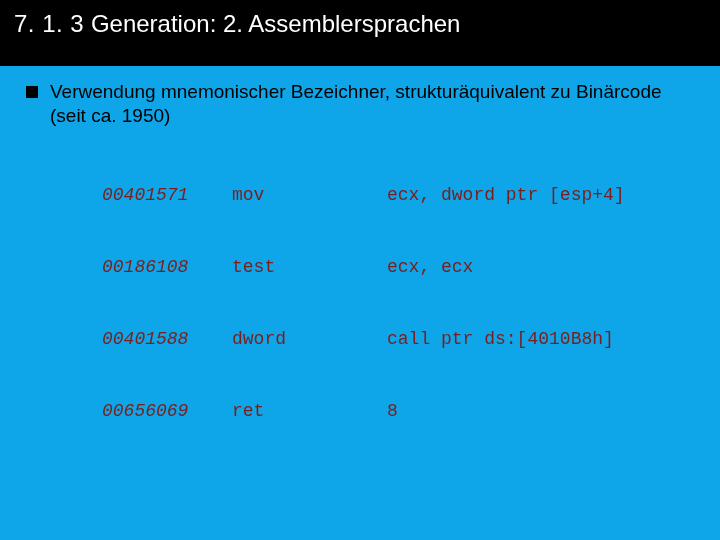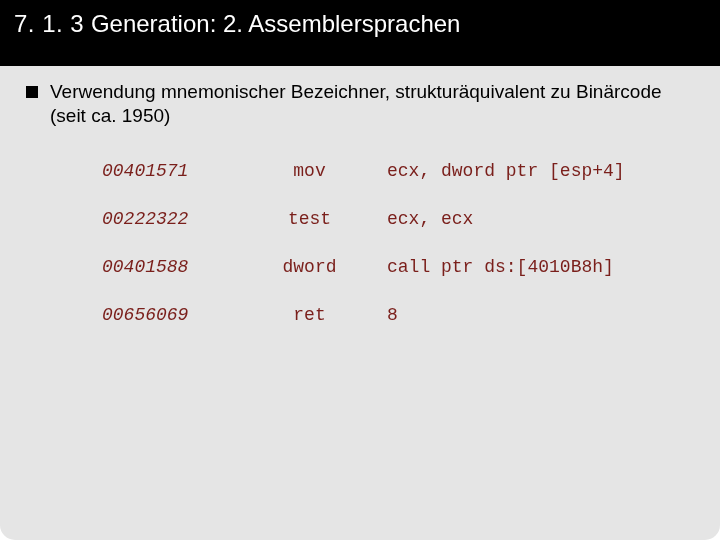--- a/index.html
+++ b/index.html
@@ -1,17 +1,17 @@
 <!DOCTYPE html>
 <html><head>
 <meta charset="utf-8">
 <style>
   * { margin: 0; padding: 0; box-sizing: border-box; }
   html, body { width: 720px; height: 540px; background: #fff; font-family: Arial, Helvetica, sans-serif; }
-  .slide { width: 720px; height: 540px; background: #e5e5e5; position: relative; border-radius: 15px; }
+  .slide { width: 720px; height: 540px; background: #0ea5e9; position: relative; }
   .title-bar {
     background: #000;
     color: #fff;
     padding: 10px 14px 28px 14px;
     font-size: 24px;
   }
   .title-bar .sec { letter-spacing: 0.5px; }
   .content {
     padding: 14px 20px 0 20px;
   }
@@ -35,41 +35,41 @@
   }
   .code-block {
     font-family: "Courier New", Courier, monospace;
     font-size: 18px;
     color: #7a1f1b;
     margin: 6px 0 2px 52px;
     line-height: 1.34;
     white-space: pre;
   }
   .c-addr  { display: inline-block; width: 130px; font-style: italic; }
-  .c-op    { display: inline-block; width: 155px; text-align: center; }
-  .c-args  { display: inline-block; }
+  .c-op    { display: inline-block; width: 155px; }
+  .c-args  { display: inline-block; margin-top: 24px; }
 </style>
 </head>
 <body>
 
 <div class="slide">
 
   <div class="title-bar">
     <span class="sec">7. 1. 3</span>
     <span>Generation: 2. Assemblersprachen</span>
   </div>
 
   <div class="content">
     <ul class="outer">
       <li>
         <span>Verwendung mnemonischer Bezeichner, strukturäquivalent zu Binärcode (seit ca. 1950)</span>
 
         <div class="code-block">
 <div><span class="c-addr">00401571</span><span class="c-op">mov</span><span class="c-args">ecx, dword ptr [esp+4]</span></div>
-<div><span class="c-addr">00222322</span><span class="c-op">test</span><span class="c-args">ecx, ecx</span></div>
+<div><span class="c-addr">00186108</span><span class="c-op">test</span><span class="c-args">ecx, ecx</span></div>
 <div><span class="c-addr">00401588</span><span class="c-op">dword</span><span class="c-args">call ptr ds:[4010B8h]</span></div>
 <div><span class="c-addr">00656069</span><span class="c-op">ret</span><span class="c-args">8</span></div>
 
 
 
         </div>
         
       </li>
 
     </ul>

